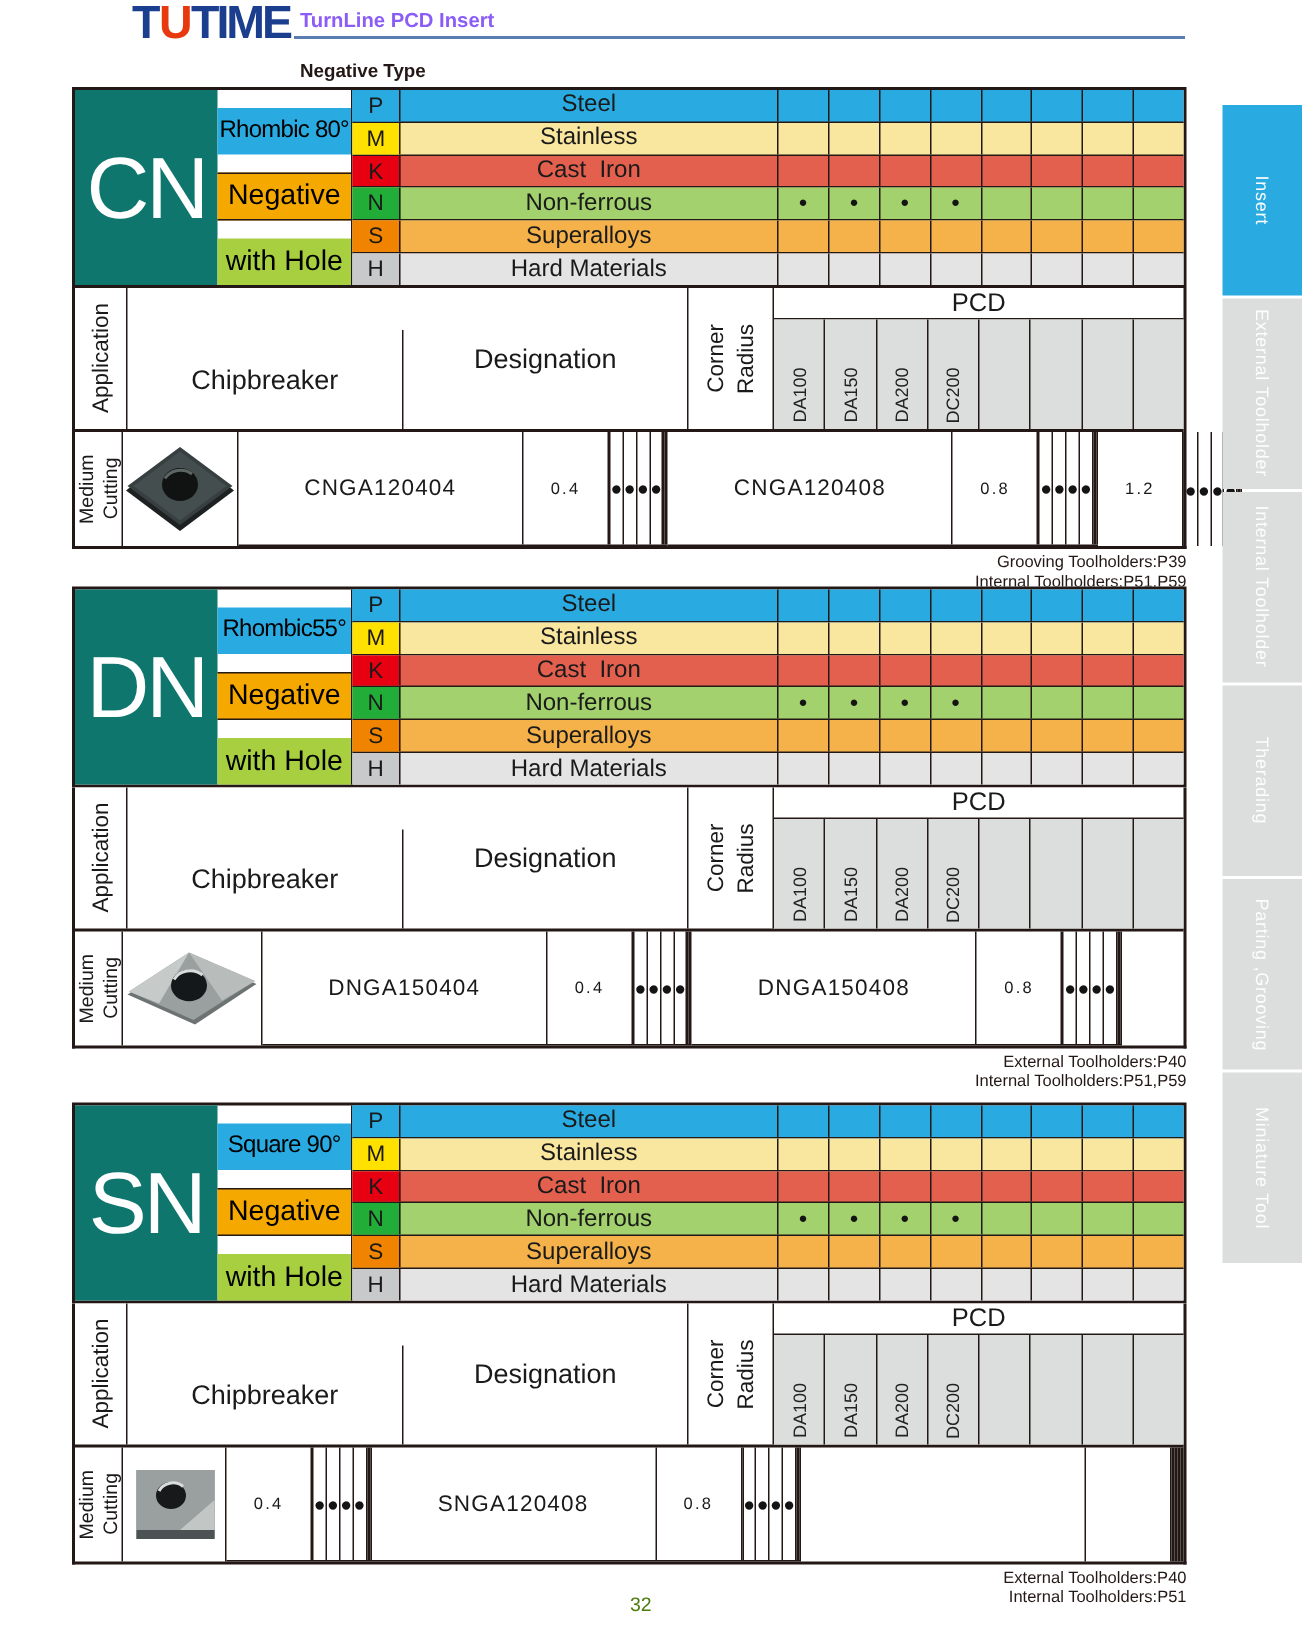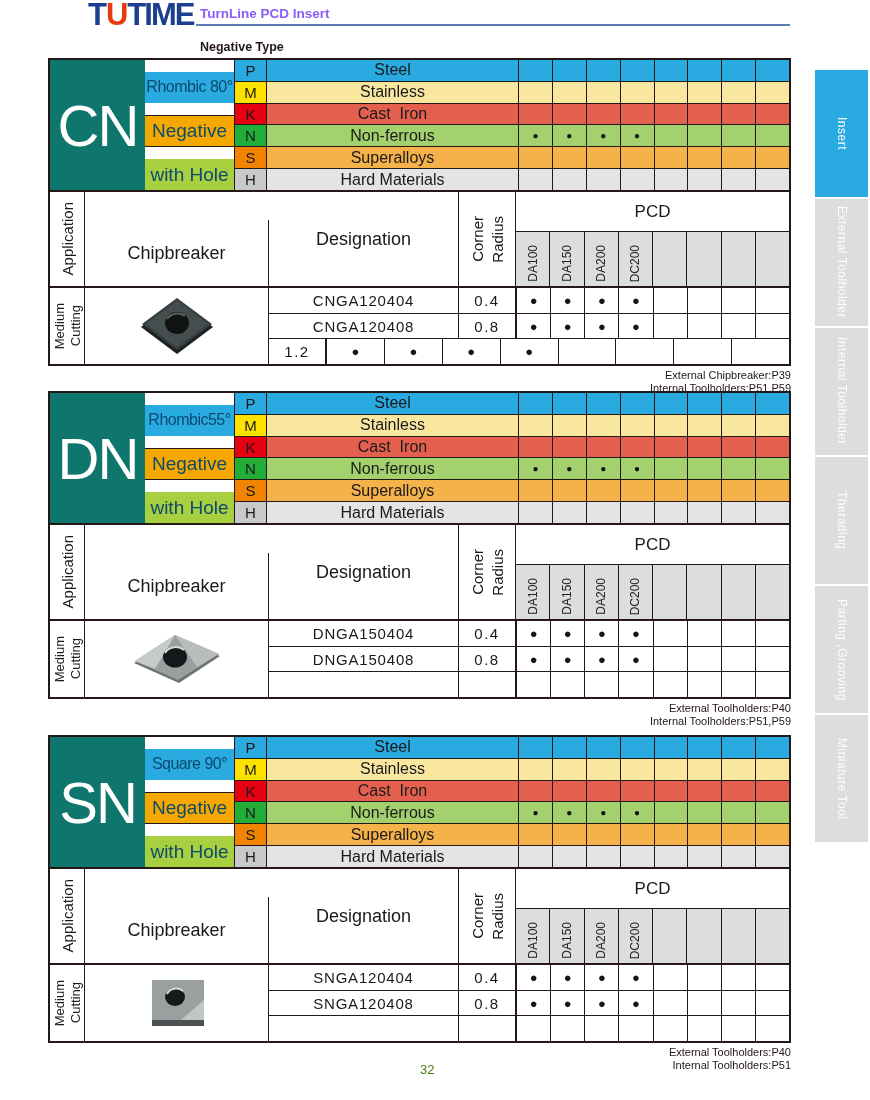--- a/index.html
+++ b/index.html
@@ -14,21 +14,21 @@
   .hline{position:absolute;left:196px;top:24px;width:594px;height:2px;background:#5b7db1;}
   .t2{position:absolute;left:200px;top:28px;font-size:12.5px;font-weight:bold;color:#231815;margin-top:12px;}
   
   .sec{position:absolute;left:48px;width:743px;}
   .sec *{box-sizing:border-box;}
   
   .mtab{display:flex;border:2px solid #231815;height:134px;background:#fff;}
   .blk{width:95px;background:#0f766e;color:#fff;display:flex;align-items:center;
        justify-content:center;font-size:58px;letter-spacing:-2px;font-weight:400;}
   .labs{width:90px;display:flex;flex-direction:column;border-right:1px solid #231815;}
-  .lab{flex:1;display:flex;align-items:center;justify-content:center;color:#0c4a6e;margin-top:12px;}
+  .lab{flex:1;display:flex;align-items:center;justify-content:center;color:#000000;margin-top:12px;}
   .lab.l-shape{background:#29abe2;font-size:16px;letter-spacing:-0.5px;}
   .lab.l-neg{background:#f5a800;font-size:19px;border-top:1px solid #231815;border-bottom:1px solid #231815;}
   .lab.l-hole{background:#a7cf3f;font-size:19px;}
   .mrows{flex:1;display:flex;flex-direction:column;}
   .mr{flex:1;display:flex;border-bottom:1px solid #231815;}
   .mr:last-child{border-bottom:none;}
   .mc{width:32px;border-right:1px solid #231815;display:flex;align-items:center;
       justify-content:center;font-size:15px;}
   .c-p{background:#29abe2;}.c-m{background:#ffe100;}.c-k{background:#e60012;}
   .c-n{background:#22ac38;}.c-s{background:#f08300;}.c-h{background:#c8c9ca;}
@@ -46,39 +46,39 @@
   .h-chip{width:184px;border-right:1px solid #231815;display:flex;align-items:center;
       justify-content:center;font-size:18px;margin-top:28px;}
   .h-des{width:190px;border-right:1px solid #231815;display:flex;align-items:center;
       justify-content:center;font-size:18px;}
   .h-rad{width:57px;border-right:1px solid #231815;display:flex;align-items:center;
       justify-content:center;gap:3px;}
   .vt{writing-mode:vertical-rl;transform:rotate(180deg);}
   .h-app .vt{font-size:15px;}
   .h-rad .vt{font-size:15px;}
   .h-pcd{flex:1;display:flex;flex-direction:column;}
-  .pcd-top{height:40px;border-bottom:1px solid #231815;display:flex;align-items:center;
+  .pcd-top{height:21px;border-bottom:1px solid #231815;display:flex;align-items:center;
       justify-content:center;font-size:17px;}
   .pcols{flex:1;display:flex;}
   .pcols>span{flex:1;background:#dcdddd;border-left:1px solid #231815;display:flex;
       align-items:flex-end;justify-content:center;padding-bottom:4px;}
   .pcols>span:first-child{border-left:none;}
   .pcols i{writing-mode:vertical-rl;transform:rotate(180deg);font-size:12px;color:#222;}
   .sbody{display:flex;border-top:2px solid #231815;height:78px;}
   .b-app{width:35px;border-right:1px solid #231815;display:flex;align-items:center;
       justify-content:center;gap:1px;}
   .b-app .vt{font-size:13px;}
   .b-chip{width:184px;border-right:1px solid #231815;display:flex;align-items:center;justify-content:center;}
-  .b-rows{flex:1;display:flex;flex-direction:column;}
+  .b-rows{flex:1;display:flex;flex-direction:row;}
   .br{flex:1;display:flex;border-bottom:1px solid #231815;}
   .br:last-child{border-bottom:none;}
   .bd{width:190px;border-right:1px solid #231815;display:flex;align-items:center;
       justify-content:center;font-size:15px;letter-spacing:0.8px;}
   .brad{width:57px;border-right:1px solid #231815;display:flex;align-items:center;
-      justify-content:center;font-size:15px;letter-spacing:1.5px;}
+      justify-content:center;font-size:11px;letter-spacing:1.5px;}
   .dots{flex:1;display:flex;}
   .dots>span{flex:1;border-left:1px solid #231815;display:flex;align-items:center;
       justify-content:center;font-size:13px;color:#141414;}
   .sfoot{margin-top:3px;text-align:right;font-size:11px;line-height:13px;color:#231815;}
   
   .side{position:absolute;left:815px;top:70px;width:53px;}
   .tab{height:127px;margin-bottom:2px;background:#dcdddd;display:flex;align-items:center;
       justify-content:center;}
   .tab span{writing-mode:vertical-rl;font-size:12px;letter-spacing:0.5px;color:#fdfdfd;}
   .tab.active{background:#29abe2;}
@@ -425,21 +425,21 @@
               </span>
               <span>
                 <i></i>
               </span>
             </div>
           </div>
       </div>
     </div>
   </div>
   <div class="sfoot">
-    <div>External Chipbreaker:P39</div>
+    <div>Grooving Toolholders:P39</div>
     <div>Internal Toolholders:P51,P59</div>
   </div>
 </div>
 
 <div class="sec" style="top:391px">
   <div class="mtab">
     <div class="blk">DN</div>
     <div class="labs">
       <div class="lab l-shape">Rhombic55°</div>
       <div class="lab l-neg">Negative</div>
@@ -1026,21 +1026,20 @@
           <rect x="7" y="6" width="52" height="46" fill="#62696a"></rect>
           <rect x="7" y="6" width="52" height="40" fill="#9aa09f"></rect>
           <polygon points="36,46 59,26 59,46" fill="#c2c7c5"></polygon>
           <rect x="7" y="46" width="52" height="6" fill="#4c5253"></rect>
           <ellipse cx="30" cy="23" rx="10" ry="9" fill="#17191b"></ellipse>
           <path d="M22,20 a10,9 0 0 1 16,-3" stroke="#d8dcda" stroke-width="2" fill="none"></path>
         </svg>
       </div>
       <div class="b-rows">
         <div class="br">
-            <div class="bd">SNGA120404</div>
             <div class="brad">0.4</div>
             <div class="dots">
               <span>
                 <i>●</i>
               </span>
               <span>
                 <i>●</i>
               </span>
               <span>
                 <i>●</i>

